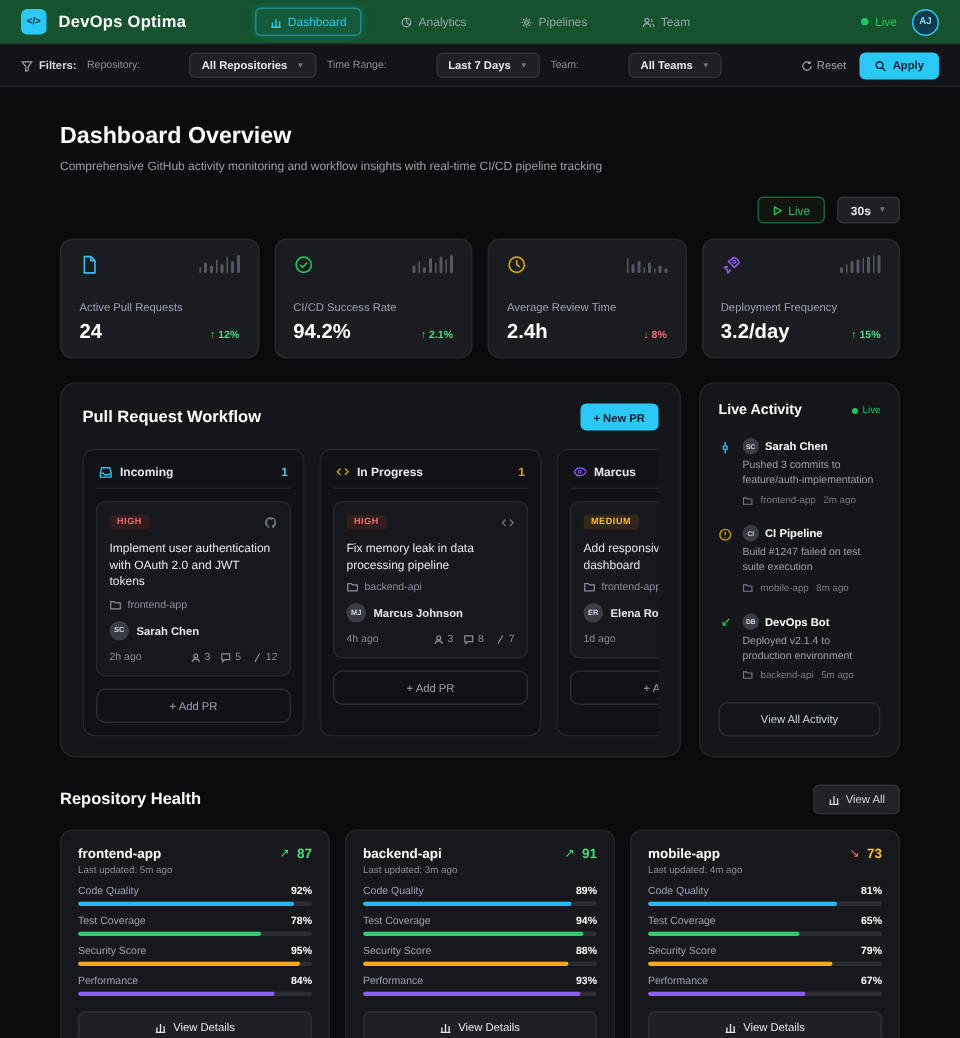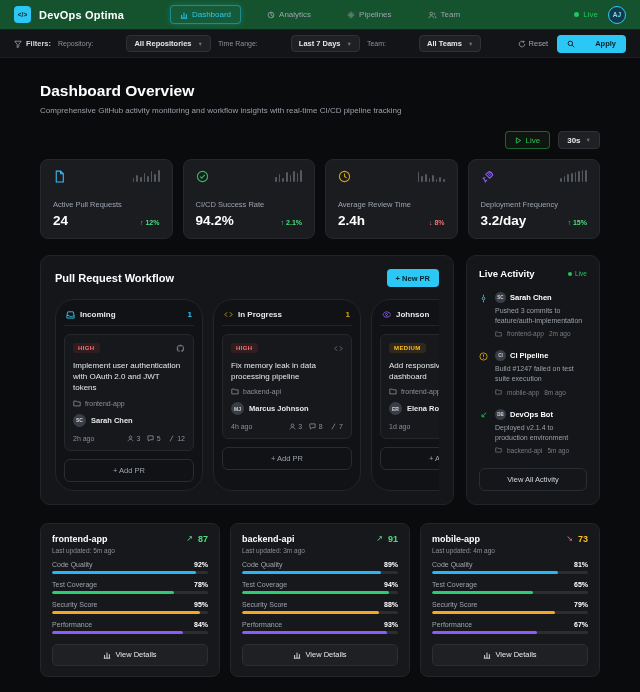--- a/index.html
+++ b/index.html
@@ -21,21 +21,21 @@
   .avatar { width:18px; height:18px; border-radius:50%; border:1px solid #2bc8f5; background:#123a4a; color:#7fdcf8; font-size:6.5px; font-weight:bold; display:flex; align-items:center; justify-content:center; }
 
   
   .filterbar { height:28px; background:#131417; border-bottom:1px solid #1d1f23; display:flex; align-items:center; gap:7px; padding:0 14px; }
   .filters-label { font-size:7.5px; font-weight:bold; color:#d1d5db; display:flex; align-items:center; gap:4px; }
   .f-label { font-size:7px; color:#8b8f98; }
   .select { display:flex; align-items:center; gap:6px; background:#1e2024; border:1px solid #2e3136; border-radius:4px; padding:3px 7px; font-size:7.5px; font-weight:bold; color:#e5e7eb; cursor:pointer;margin-left:26px; }
   .chev { font-size:5.5px; color:#6b7280; }
   .filter-right { margin-left:auto; display:flex; align-items:center; gap:9px; }
   .reset-btn { display:flex; align-items:center; gap:3px; font-size:7.5px; color:#9ca3af; cursor:pointer; }
-  .apply-btn { display:flex; align-items:center; gap:20px; background:#2bc8f5; color:#04232e; font-size:7.5px; font-weight:bold; border:none; border-radius:4px; padding:4.5px 10px; cursor:pointer; }
+  .apply-btn { display:flex; align-items:center; gap:4px; background:#2bc8f5; color:#04232e; font-size:7.5px; font-weight:bold; border:none; border-radius:4px; padding:4.5px 10px; cursor:pointer; }
 
   
   .content { padding:24px 40px 0 40px; }
   .page-title { font-size:15.5px; font-weight:bold; color:#fff; }
   .page-subtitle { font-size:8px; color:#9aa0aa; margin-top:6px; }
   .controls-row { display:flex; justify-content:flex-end; align-items:center; gap:8px; margin-top:16px; }
   .live-btn { display:flex; align-items:center; gap:4px; font-size:8px; color:#22c55e; background:#10160f; border:1px solid rgba(34,197,94,.45); border-radius:4px; padding:3.5px 9px; cursor:pointer; }
   .interval-btn { display:flex; align-items:center; gap:5px; font-size:8px; font-weight:bold; color:#e5e7eb; background:#1e2024; border:1px solid #2e3136; border-radius:4px; padding:3.5px 8px; cursor:pointer; }
 
   
@@ -52,21 +52,21 @@
   .ic-blue { color:#38bdf8; } .ic-green { color:#22c55e; } .ic-yellow { color:#d4a40c; } .ic-purple { color:#8b5cf6; } .ic-cyan { color:#2bc8f5; }
 
   
   .mid { display:flex; gap:12px; margin-top:16px; align-items:stretch; }
   .panel { background:#151619; border:1px solid #222428; border-radius:10px; }
   .wf-panel { flex:1; padding:13px 14px; overflow:hidden; }
   .panel-head { display:flex; justify-content:space-between; align-items:center; }
   .panel-title { font-size:11px; font-weight:bold; color:#fff; }
   .newpr-btn { background:#2bc8f5; color:#04232e; font-size:7.5px; font-weight:bold; border:none; border-radius:4px; padding:4.5px 9px; cursor:pointer; }
   .cols { display:flex; gap:10px; margin-top:12px; overflow:hidden; }
-  .col { min-width:148px; width:148px; background:#111215; border:1px solid #232529; border-radius:19px; padding:8px; flex-shrink:0; }
+  .col { min-width:148px; width:148px; background:#111215; border:1px solid #232529; border-radius:8px; padding:8px; flex-shrink:0; }
   .col-head { display:flex; align-items:center; gap:5px; font-size:8px; font-weight:bold; padding:2px 2px 6px 2px; border-bottom:1px solid #222428; }
   .col-count { margin-left:auto; font-size:8px; font-weight:bold; }
   .pr-card { background:#17181c; border:1px solid #26282e; border-radius:6px; padding:8px; margin-top:8px; }
   .pr-top { display:flex; justify-content:space-between; align-items:center; }
   .badge { font-size:6px; font-weight:bold; letter-spacing:.4px; padding:2px 5px; border-radius:3px; }
   .badge-high { color:#f87171; background:rgba(239,68,68,.12); }
   .badge-medium { color:#fbbf24; background:rgba(245,158,11,.12); }
   .pr-title { font-size:8px; color:#e5e7eb; line-height:1.4; margin:7px 0 6px 0; }
   .pr-repo { display:flex; align-items:center; gap:4px; font-size:7px; color:#8b8f98; }
   .pr-author { display:flex; align-items:center; gap:5px; margin-top:7px; }
@@ -431,21 +431,21 @@
           </div>
           <button class="addpr-btn">+ Add PR</button>
         </div>
 
         <div class="col">
           <div class="col-head ic-purple">
             <svg width="9" height="9" viewBox="0 0 10 10">
                 <path d="M1 5c1.2-2 2.5-2.9 4-2.9S8.8 3 10 5c-1.2 2-2.5 2.9-5 2.9S2.2 7 1 5z" stroke="currentColor" fill="none" stroke-width="1"></path>
                 <circle cx="5" cy="5" r="1.1" stroke="currentColor" fill="none" stroke-width=".9"></circle>
               </svg>
-            <span style="color:#e5e7eb">Johnson</span>
+            <span style="color:#e5e7eb">Marcus</span>
             <span class="col-count ic-purple"></span>
           </div>
           <div class="pr-card">
             <div class="pr-top">
               <span class="badge badge-medium">MEDIUM</span>
             </div>
             <div class="pr-title">Add responsive design dashboard</div>
             <div class="pr-repo">
               <svg width="8" height="7" viewBox="0 0 10 8">
                   <path d="M1 1h3l1 1h4v5H1z" stroke="currentColor" fill="none" stroke-width="1"></path>
@@ -535,20 +535,29 @@
             <span>5m ago</span>
           </div>
         </div>
       </div>
 
       <button class="viewall-act">View All Activity</button>
     </aside>
   </div>
 
   <section class="rh">
+    <div class="rh-head">
+      <h2 class="panel-title">Repository Health</h2>
+      <button class="viewall-btn">
+        <svg width="8" height="8" viewBox="0 0 10 10">
+            <path d="M1 9h8M2 9V5M5 9V2M8 9V4" stroke="currentColor" stroke-width="1.1" fill="none"></path>
+          </svg>
+        <span>View All</span>
+      </button>
+    </div>
     <div class="rh-cards">
 
       <div class="rh-card">
         <div class="rh-card-head">
           <div>
             <div class="rh-name">frontend-app</div>
             <div class="rh-updated">Last updated: 5m ago</div>
           </div>
           <div class="rh-score-wrap">
             <span class="trend up">↗</span>

